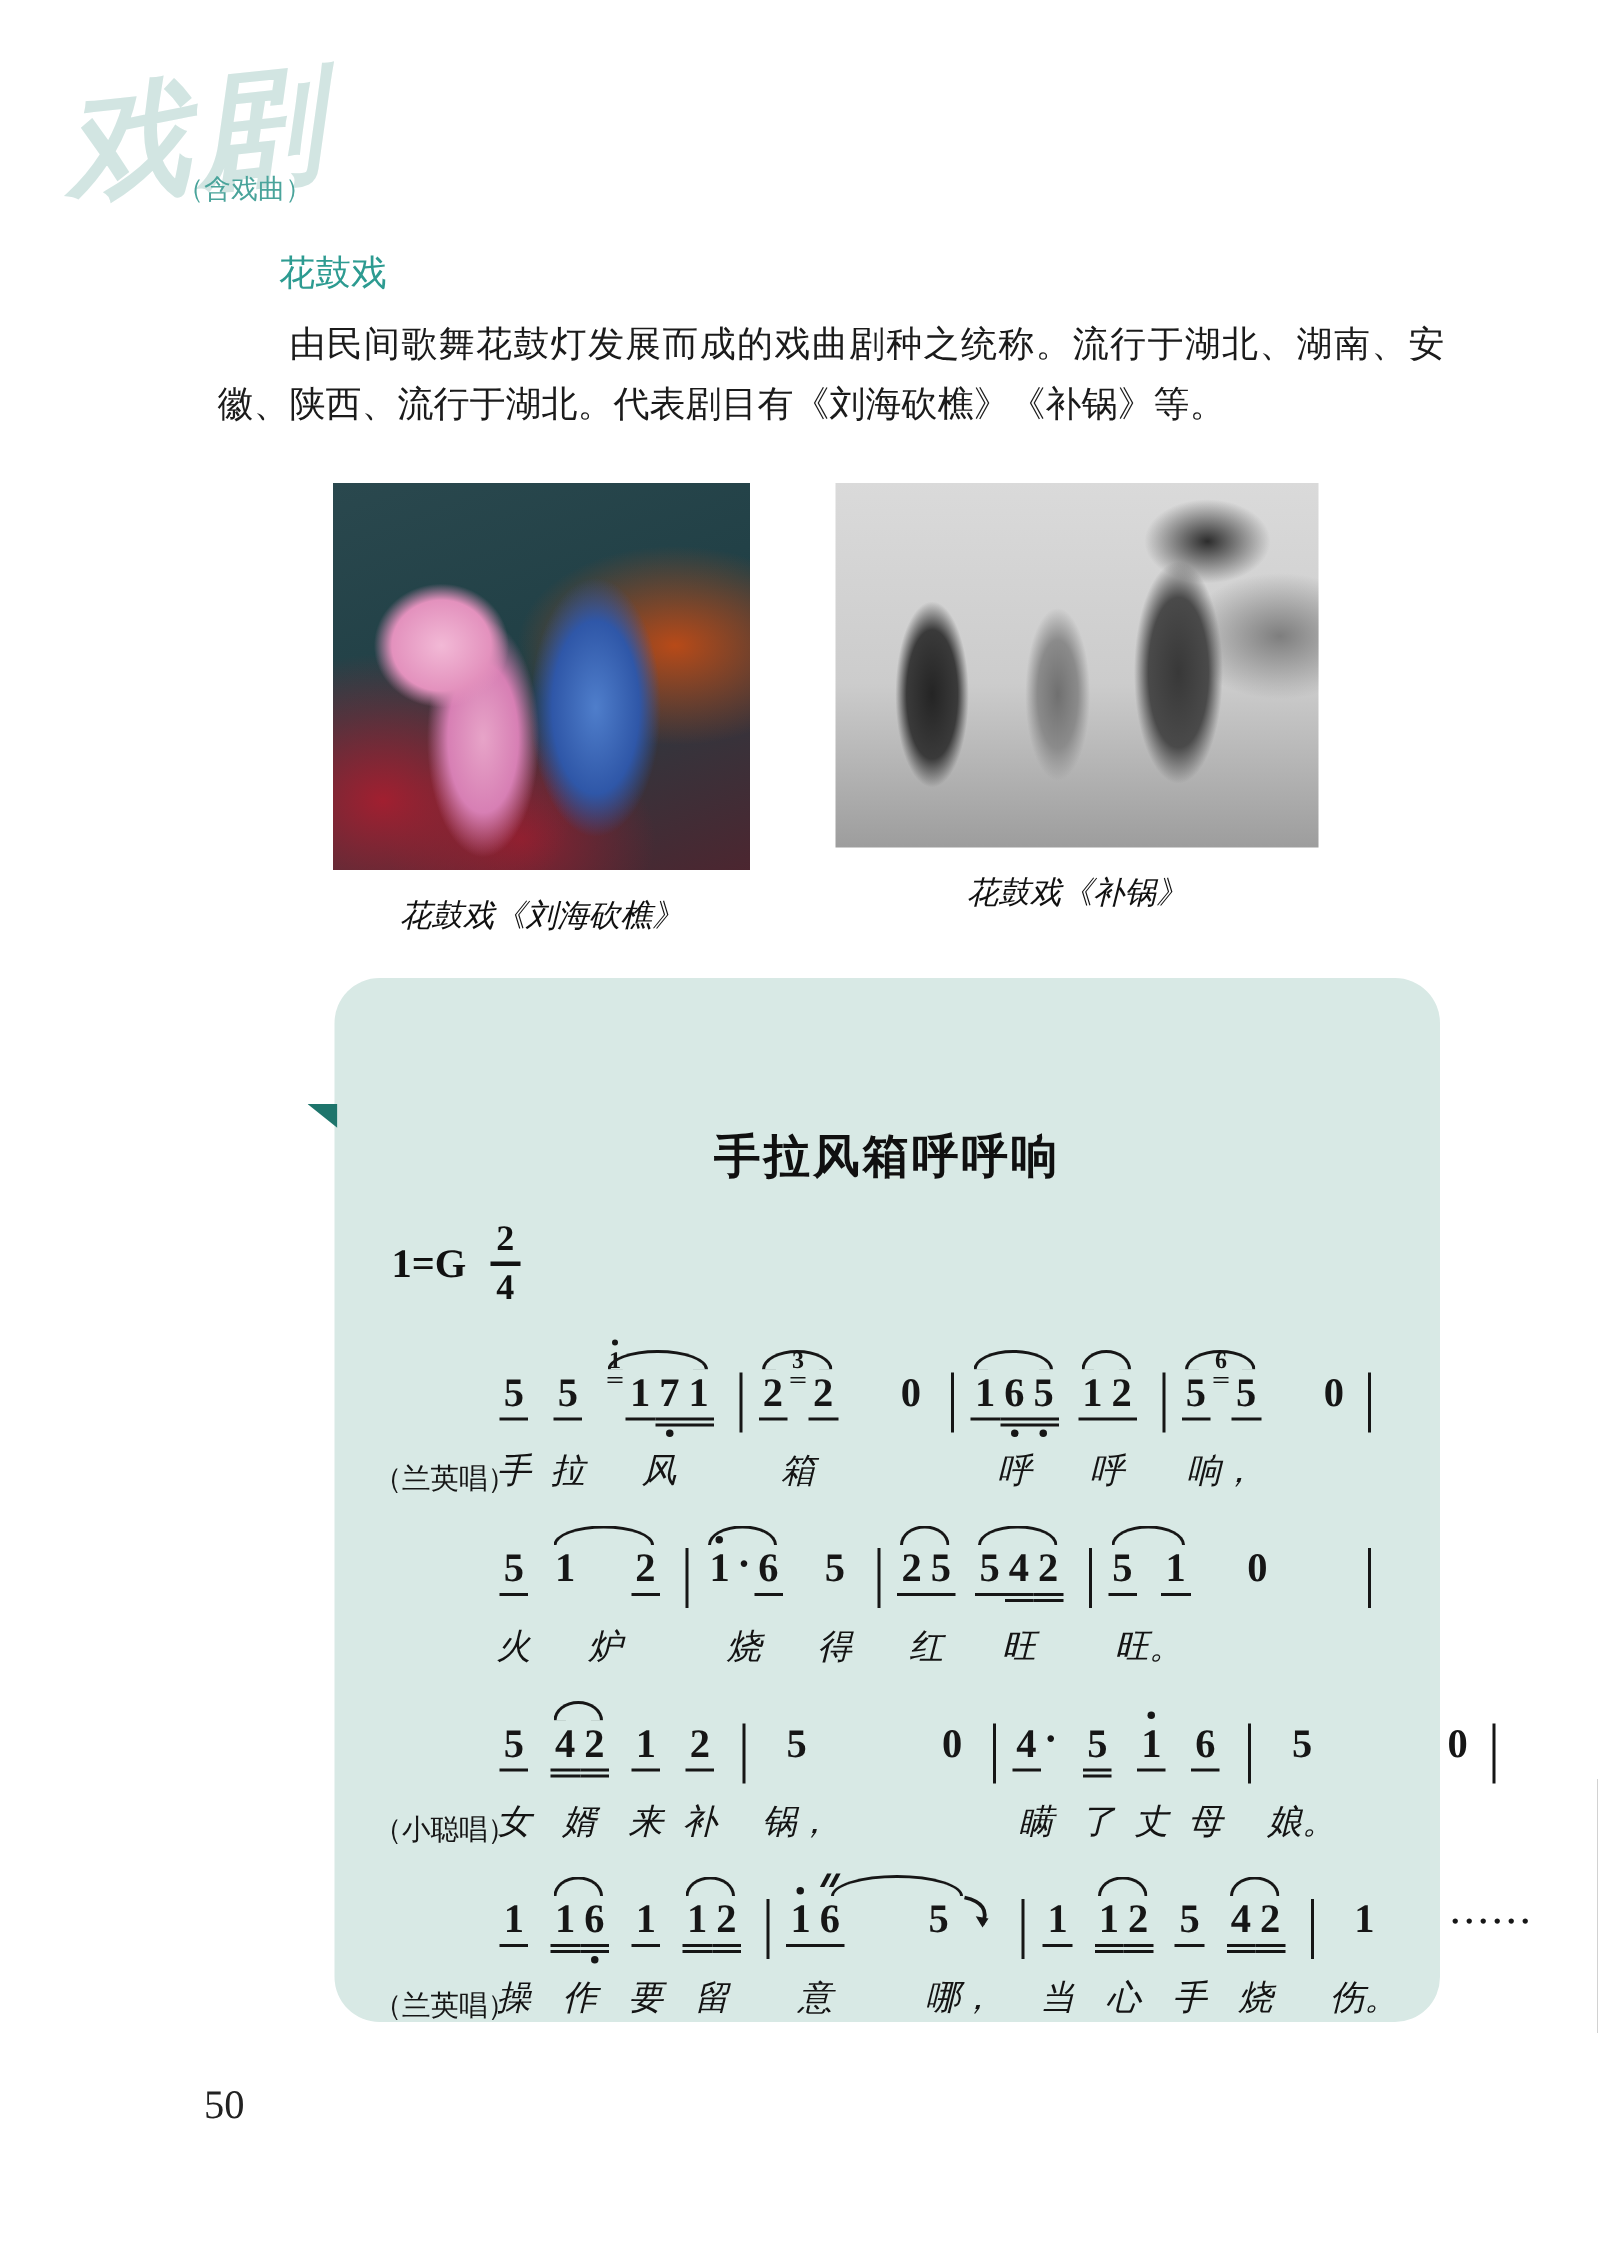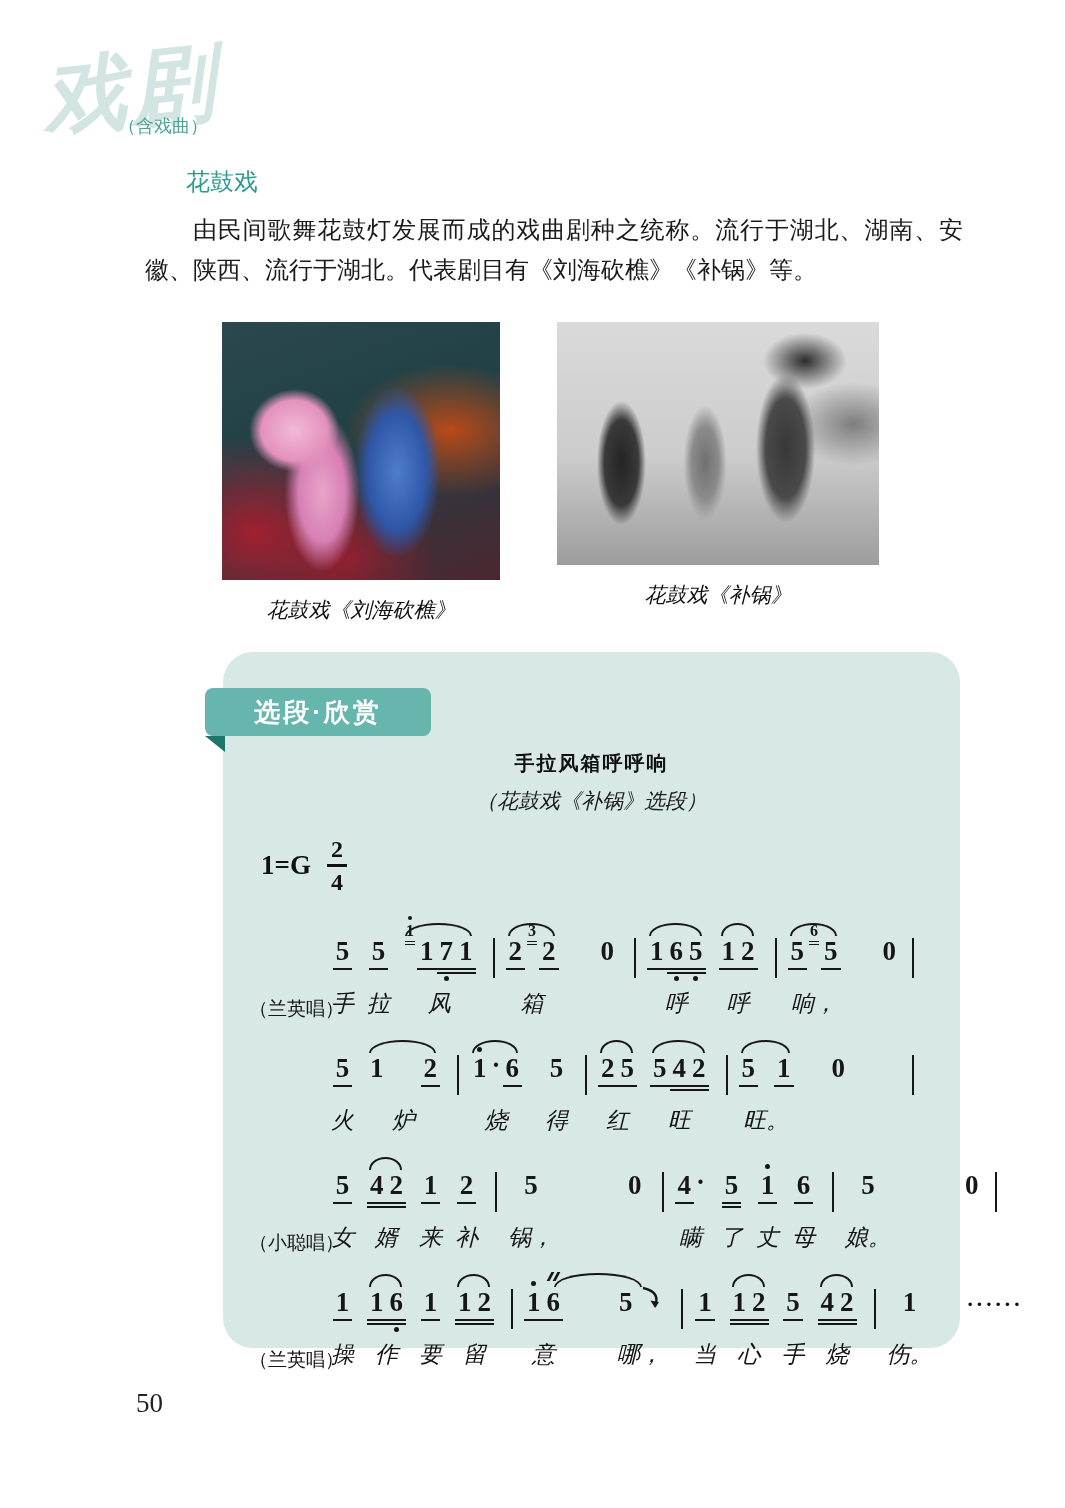--- a/index.html
+++ b/index.html
@@ -45,21 +45,21 @@
 
   
   .panel{position:absolute;left:223px;top:652px;width:737px;height:696px;
     background:var(--panel-bg);border-radius:30px}
   .tab{position:absolute;left:-18px;top:36px;min-width:226px;height:48px;padding:0 26px;
     background:var(--tab-bg);border-radius:8px;display:flex;align-items:center;justify-content:center;
     color:#fff;font-size:26px;font-weight:bold;letter-spacing:3px}
   .tab-fold{position:absolute;left:-18px;top:84px;width:20px;height:16px;background:var(--fold);
     clip-path:polygon(0 0,100% 0,100% 100%)}
   .song-title{padding-top:98px;text-align:center;font-family:"Liberation Serif",serif;
-    font-size:20px;font-weight:bold;color:#101010;letter-spacing:2px}
+    font-size:31px;font-weight:bold;color:#101010;letter-spacing:2px}
   .song-sub{margin-top:10px;text-align:center;font-family:"Liberation Serif",serif;
     font-style:italic;font-size:21px;color:#1b1b1b}
   .key-row{margin:22px 0 0 38px;font-family:"Liberation Serif",serif;font-weight:bold;
     font-size:27px;color:#111;display:flex;align-items:center}
   .meter{display:inline-flex;flex-direction:column;align-items:center;margin-left:16px;line-height:1;font-size:24px}
   .meter .fbar{width:20px;height:3px;background:#111;margin:3px 0}
   .tempo{margin:14px 0 0 38px;font-size:22px;font-weight:bold;color:#141414}
 
   
   .music{margin:26px 0 0 108px;color:var(--ink)}
@@ -112,27 +112,23 @@
       <div class="photo-img img-left"></div>
       <figcaption>花鼓戏《刘海砍樵》</figcaption>
     </figure>
     <figure class="photo photo-right">
       <div class="photo-img img-right"></div>
       <figcaption>花鼓戏《补锅》</figcaption>
     </figure>
   </div>
 
   <section class="panel">
-    <div class="tab">
-      <span>选段·欣赏</span>
-    </div>
     <div class="tab-fold"></div>
 
     <h3 class="song-title">手拉风箱呼呼响</h3>
-    <div class="song-sub">（花鼓戏《补锅》选段）</div>
 
     <div class="key-row">
       <span>1=G</span>
       <span class="meter">
         <b>2</b>
         <i class="fbar"></i>
         <b>4</b>
       </span>
     </div>
 

